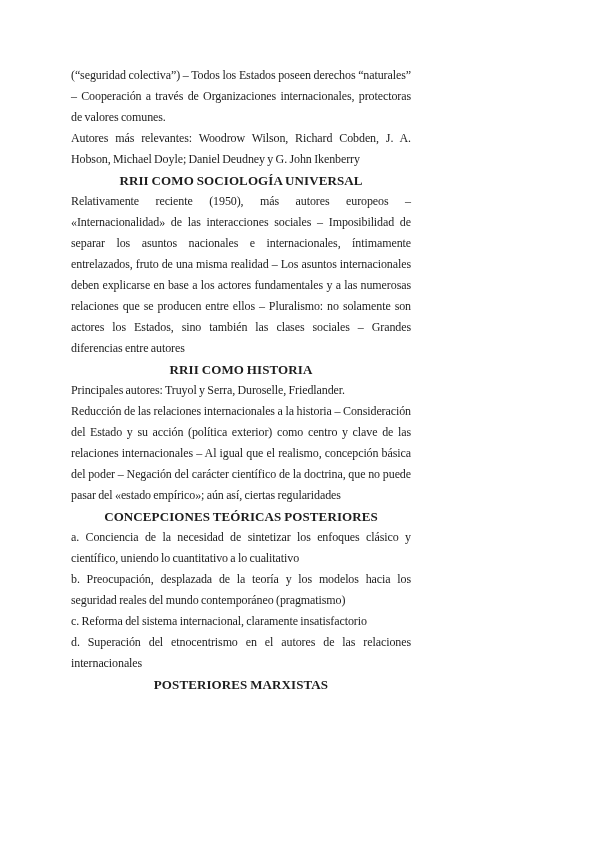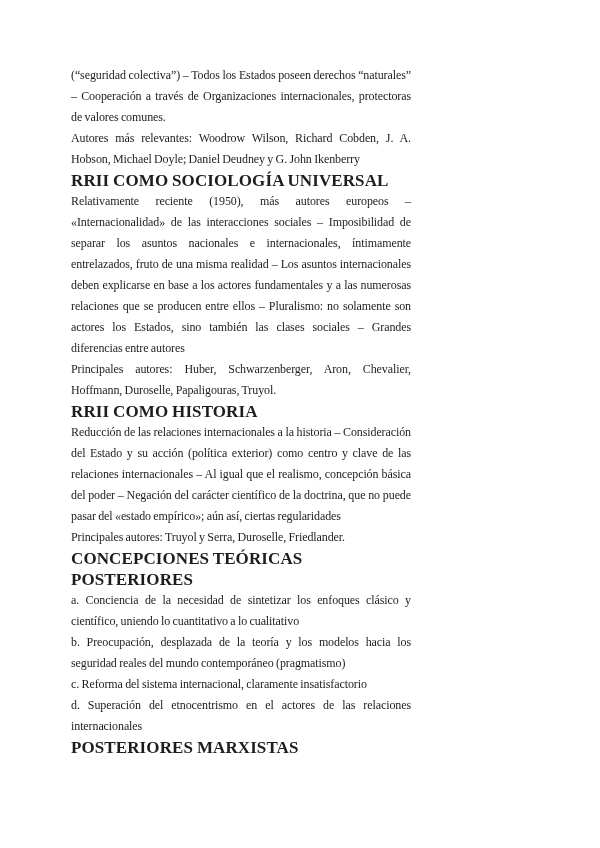--- a/index.html
+++ b/index.html
@@ -22,51 +22,50 @@
     line-height: 21px;
     letter-spacing: -0.1px;
     word-spacing: -0.5px;
     text-align: justify;
   }
   .content p {
     margin: 0;
   }
   .heading {
     font-weight: bold;
-    font-size: 17px;
+    font-size: 13px;
     line-height: 21px;
     margin: 0;
-    text-align: left;
+    text-align: center;
     letter-spacing: 0.1px;
     word-spacing: -0.5px;
   }
   .h-s0 { margin-top: 23px; }
   .h-s1 { margin-top: 20px; }
   .h-s2 { margin-top: 19px; }
   .h-s3 { margin-top: 21px; }
 </style>
 </head>
 <body>
 
 <div class="page">
   <div class="content">
 
     <p>(“seguridad colectiva”) – Todos los Estados poseen derechos “naturales” – Cooperación a través de Organizaciones internacionales, protectoras de valores comunes.</p>
     <p>Autores más relevantes: Woodrow Wilson, Richard Cobden, J. A. Hobson, Michael Doyle; Daniel Deudney y G. John Ikenberry</p>
 
     <p class="heading h-s0">RRII COMO SOCIOLOGÍA UNIVERSAL</p>
     <p>Relativamente reciente (1950), más autores europeos – «Internacionalidad» de las interacciones sociales – Imposibilidad de separar los asuntos nacionales e internacionales, íntimamente entrelazados, fruto de una misma realidad – Los asuntos internacionales deben explicarse en base a los actores fundamentales y a las numerosas relaciones que se producen entre ellos – Pluralismo: no solamente son actores los Estados, sino también las clases sociales – Grandes diferencias entre autores</p>
-    <p>Principales autores: Huber, Schwarzenberger, Aron, Chevalier, Hoffmann, Duroselle, Papaligouras, Truyol.</p>
 
     <p class="heading h-s1">RRII COMO HISTORIA</p>
+    <p>Principales autores: Truyol y Serra, Duroselle, Friedlander.</p>
     <p>Reducción de las relaciones internacionales a la historia – Consideración del Estado y su acción (política exterior) como centro y clave de las relaciones internacionales – Al igual que el realismo, concepción básica del poder – Negación del carácter científico de la doctrina, que no puede pasar del «estado empírico»; aún así, ciertas regularidades</p>
-    <p>Principales autores: Truyol y Serra, Duroselle, Friedlander.</p>
 
     <p class="heading h-s2">CONCEPCIONES TEÓRICAS POSTERIORES</p>
     <p>a. Conciencia de la necesidad de sintetizar los enfoques clásico y científico, uniendo lo cuantitativo a lo cualitativo</p>
     <p>b. Preocupación, desplazada de la teoría y los modelos hacia los seguridad reales del mundo contemporáneo (pragmatismo)</p>
     <p>c. Reforma del sistema internacional, claramente insatisfactorio</p>
-    <p>d. Superación del etnocentrismo en el actores de las relaciones internacionales</p>
+    <p>d. Superación del etnocentrismo en el autores de las relaciones internacionales</p>
 
     <p class="heading h-s3">POSTERIORES MARXISTAS</p>
 
   </div>
 </div>
 
 </body></html>

